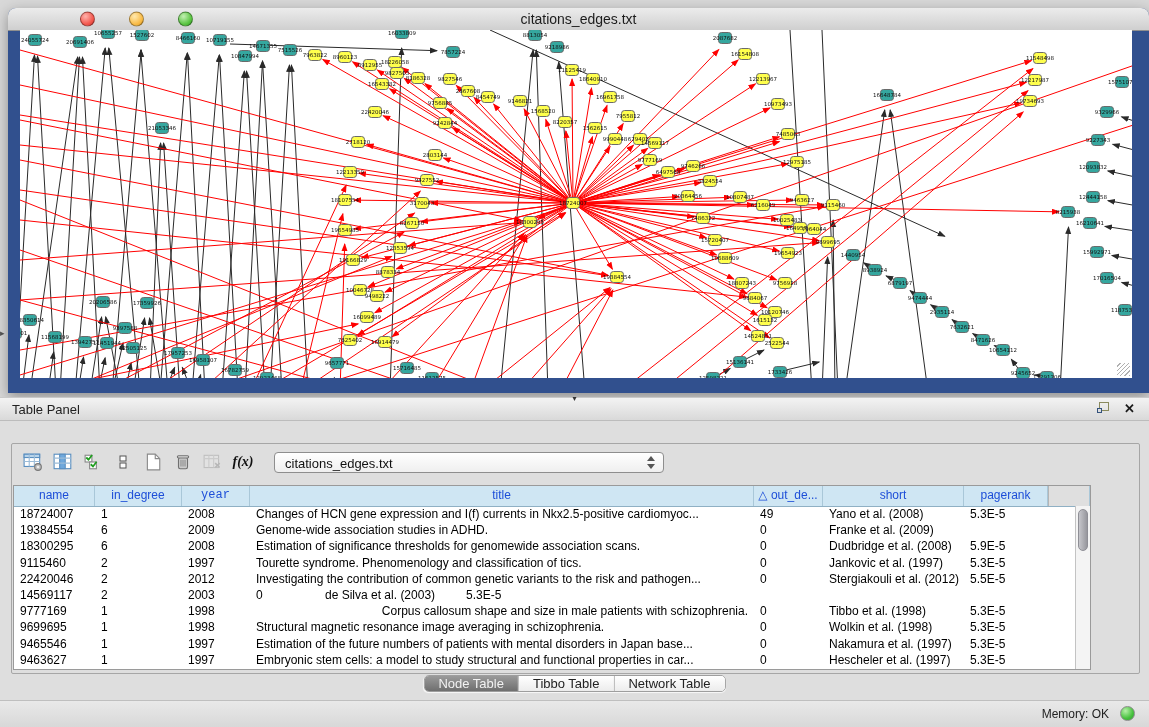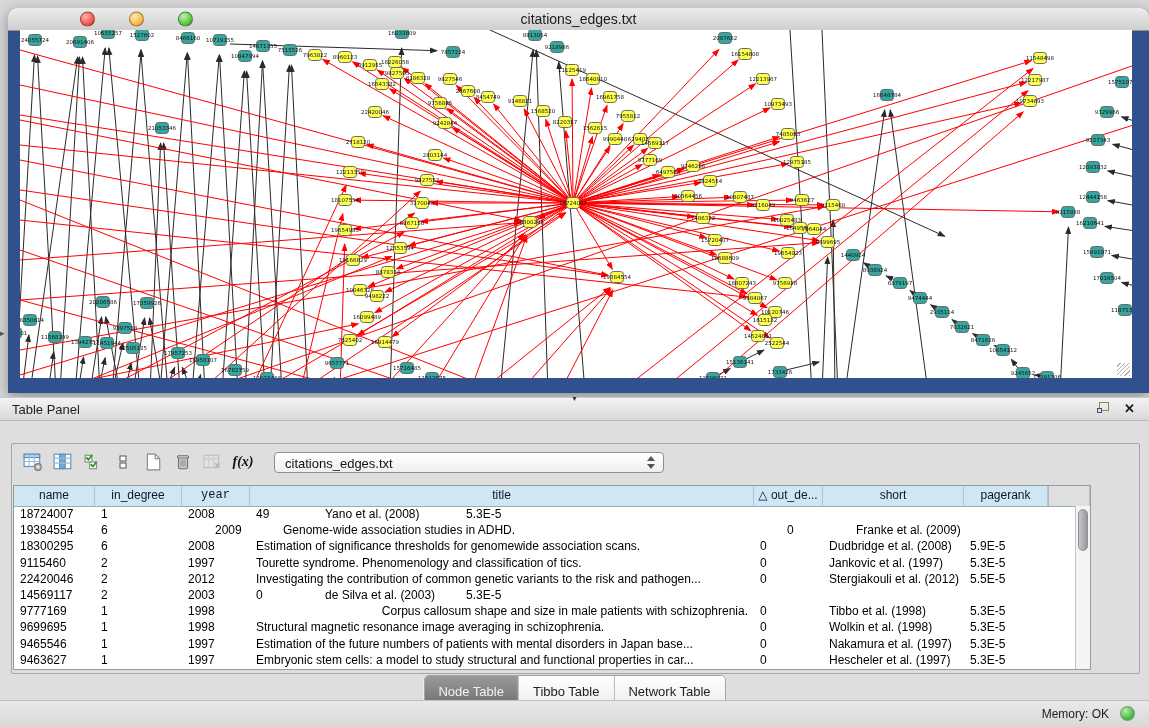--- a/index.html
+++ b/index.html
@@ -47,36 +47,36 @@
       background:linear-gradient(#ffffff,#efefef);position:relative;font-size:13px;color:#111;
       line-height:21px;padding-left:10px;box-sizing:border-box;}
   .dd-arrows{position:absolute;right:7px;top:3px;width:9px;}
   .dd-arrows i{display:block;width:0;height:0;border-left:4.5px solid transparent;border-right:4.5px solid transparent;}
   .dd-arrows .up{border-bottom:5px solid #555;margin-bottom:3px;}
   .dd-arrows .dn{border-top:5px solid #555;}
 
   .table{position:absolute;left:13px;top:88px;width:1078px;height:185px;background:#fff;
       border:1px solid #9a9a9a;box-sizing:border-box;}
   .thead{display:flex;height:20px;background:#cfe6f3;border-bottom:1px solid #8fb0c4;}
-  .th{box-sizing:border-box;font-size:12px;color:#0f172a;text-align:center;line-height:19px;
+  .th{box-sizing:border-box;font-size:12px;color:#1d4ed8;text-align:center;line-height:19px;
       border-right:1px solid #a9c7d8;overflow:hidden;white-space:nowrap;}
   .th-fill{flex:1;background:#dfdfdf;border-left:1px solid #b5b5b5;}
   .tbody{position:absolute;left:0;top:20px;right:15px;bottom:0;overflow:hidden;}
   .tr{display:flex;height:16.2px;}
   .td{box-sizing:border-box;font-size:12px;color:#000;line-height:16px;padding:0 6px;
       overflow:hidden;white-space:nowrap;}
   .vscroll{position:absolute;right:0;top:20px;bottom:0;width:15px;background:#f4f4f4;
       border-left:1px solid #c3c3c3;box-sizing:border-box;}
   .thumb{position:absolute;left:2px;top:3px;width:10px;height:42px;border-radius:6px;
       background:linear-gradient(90deg,#c6c6cb,#97979d);border:1px solid #8f8f96;box-sizing:border-box;}
 
   .tabs{position:absolute;left:50%;top:278px;transform:translateX(-50%);display:inline-flex;
       border:1px solid #9e9e9e;border-radius:5px;overflow:hidden;background:#fff;
       box-shadow:0 1px 1px rgba(255,255,255,.8);}
-  .tab{font-size:13px;color:#222;padding:8px 14px;background:linear-gradient(#ffffff,#ececec);cursor:default;}
+  .tab{font-size:13px;color:#222;padding:0 14px;background:linear-gradient(#ffffff,#ececec);cursor:default;}
   .tab + .tab{border-left:1px solid #b9b9b9;}
   .tab.sel{background:linear-gradient(#9a9a9a,#6f6f6f);color:#f2f2f2;}
 
   .statusbar{position:absolute;left:0;top:700px;width:1149px;height:27px;
       background:linear-gradient(#e9e9e9,#d8d8d8);border-top:1px solid #bfbfbf;box-sizing:border-box;}
   .statusbar .mem{position:absolute;right:40px;top:6px;font-size:12px;color:#222;}
   .memdot{position:absolute;right:14px;top:5px;width:15px;height:15px;border-radius:50%;
       border:1px solid #8a8a8a;box-sizing:border-box;
       background:radial-gradient(circle at 35% 30%,#b6f0a8,#47c13e 60%,#2f9e2f);}
 </style>
@@ -896,28 +896,29 @@
         <div class="th" style="width: 69px;">△ out_de...</div>
         <div class="th" style="width: 141px;">short</div>
         <div class="th" style="width: 84px;">pagerank</div>
         <div class="th th-fill"></div>
       </div>
     <div class="tbody">
         <div class="tr">
           <div class="td" style="width: 81px;">18724007</div>
           <div class="td" style="width: 87px;">1</div>
           <div class="td" style="width: 68px;">2008</div>
+          <div class="td" style="width: 504px;">Changes of HCN gene expression and I(f) currents in Nkx2.5-positive cardiomyoc...</div>
           <div class="td" style="width: 69px;">49</div>
           <div class="td" style="width: 141px;">Yano et al. (2008)</div>
           <div class="td" style="width: 84px;">5.3E-5</div>
         </div>
         <div class="tr">
           <div class="td" style="width: 81px;">19384554</div>
           <div class="td" style="width: 87px;">6</div>
-          <div class="td" style="width: 68px; margin-left: 27px;">2009</div>
+          <div class="td" style="width: 68px;">2009</div>
           <div class="td" style="width: 504px;">Genome-wide association studies in ADHD.</div>
           <div class="td" style="width: 69px;">0</div>
           <div class="td" style="width: 141px;">Franke et al. (2009)</div>
           <div class="td" style="width: 84px; margin-top: 32px;">5.6E-5</div>
         </div>
         <div class="tr">
           <div class="td" style="width: 81px;">18300295</div>
           <div class="td" style="width: 87px;">6</div>
           <div class="td" style="width: 68px;">2008</div>
           <div class="td" style="width: 504px;">Estimation of significance thresholds for genomewide association scans.</div>

